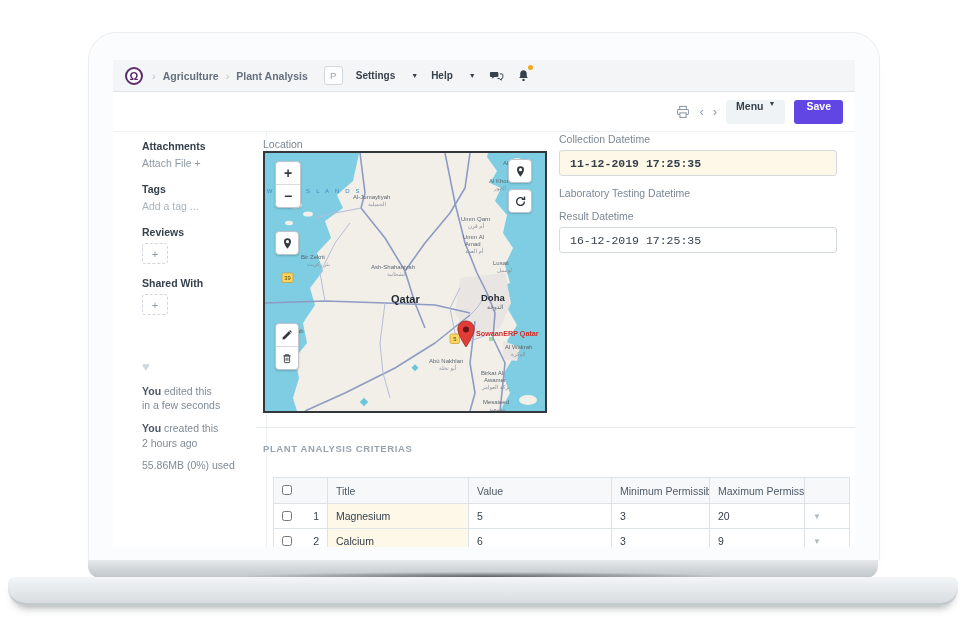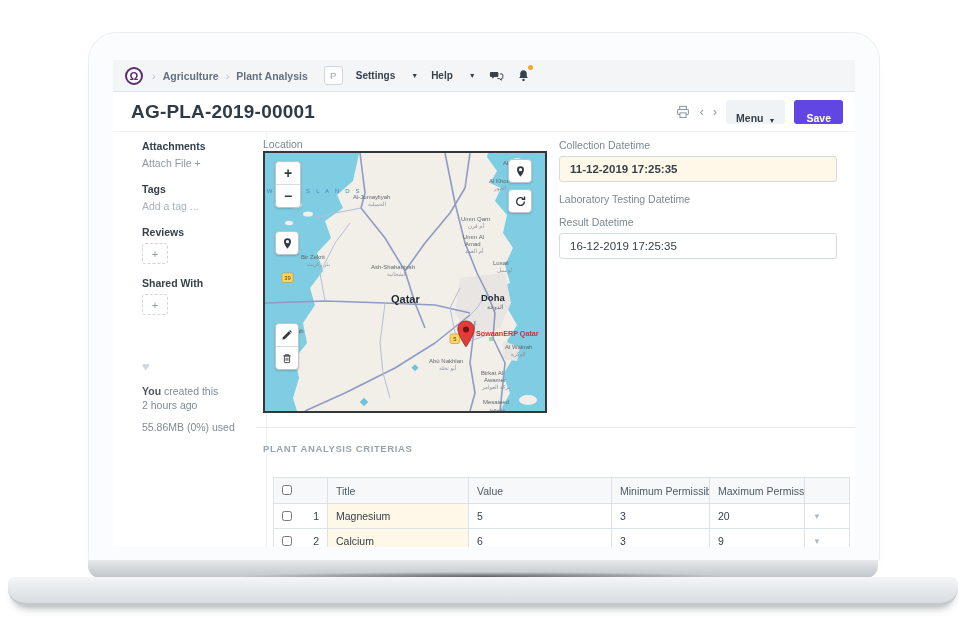--- a/index.html
+++ b/index.html
@@ -46,21 +46,21 @@
   .bell-wrap{position:relative;width:14px;height:15px;}
   .bell-dot{position:absolute;right:-2px;top:-3px;width:5px;height:5px;border-radius:50%;}
 
   .titlebar{position:absolute;left:0;top:32px;right:0;height:40px;background:#fff;
         border-bottom:1px solid #eef1f3;display:flex;align-items:center;
         padding:0 12px 0 18px;box-sizing:border-box;}
   .doc-title{font-size:19px;font-weight:700;color:#2e3a46;letter-spacing:.2px;}
   .title-actions{margin-left:auto;display:flex;align-items:center;gap:9px;}
   .nav-chevron{font-size:13px;color:#8d99a6;line-height:1;cursor:pointer;}
   .btn{height:24px;border:none;border-radius:3px;font-size:10.5px;font-weight:600;
-       display:inline-flex;align-items:flex-end;gap:5px;cursor:pointer;
+       display:inline-flex;align-items:flex-start;gap:5px;cursor:pointer;
        font-family:"Liberation Sans",sans-serif;}
   .btn-menu{background:#f0f3f5;color:#36414c;padding:0 10px;}
   .btn-save{color:#fff;padding:0 12px;}
 
   
   .content{position:absolute;left:0;top:72px;right:0;bottom:0;}
   .sidebar{position:absolute;left:11px;top:0;bottom:0;width:143px;border-right:1px solid #edf0f2;
         padding:8px 10px 0 18px;box-sizing:border-box;font-size:10.5px;}
   .sb-label{font-weight:700;color:#36414c;margin-bottom:5px;}
   .sb-link{color:#8d99a6;margin-bottom:14px;cursor:pointer;}
@@ -68,25 +68,25 @@
   .sb-plus{width:24px;height:19px;border:1px dashed #cfd6dc;border-radius:3px;color:#8d99a6;
         font-size:11px;display:flex;align-items:center;justify-content:center;margin:2px 0 13px;cursor:pointer;}
   .sb-heart{color:#cfd8de;font-size:13px;margin:44px 0 10px;}
   .sb-line{color:#7f8b96;line-height:1.35;margin-bottom:9px;}
   .sb-line b{color:#4c5763;}
   .sb-storage{color:#7f8b96;margin-top:4px;}
 
   .main{position:absolute;left:143px;top:0;right:0;bottom:0;}
   .field-label{font-size:10.5px;color:#7c8894;margin-bottom:5px;}
   .location-label{position:absolute;left:7px;top:6px;}
-  .fields{position:absolute;left:303px;top:7px;width:278px;}
+  .fields{position:absolute;left:303px;top:1px;width:278px;}
   .field{margin-bottom:11px;}
   .field input{width:100%;height:26px;box-sizing:border-box;border:1px solid #d4dae0;border-radius:3px;
         padding:0 10px;font-size:11.5px;color:#36414c;background:#fff;outline:none;
-        font-family:Liberation Sans, sans-serif;}
+        font-family:Liberation Mono, monospace;}
   .field input.hl{font-weight:700;}
 
   
   .map{position:absolute;left:7px;top:19px;width:284px;height:262px;border:2px solid #33373c;
        box-sizing:border-box;background:#7ecde2;}
   .map svg{display:block;}
   .map-btn{position:absolute;background:#fff;border:1px solid #bfc5ca;border-radius:4px;
        display:flex;align-items:center;justify-content:center;cursor:pointer;
        box-shadow:0 1px 2px rgba(0,0,0,.18);box-sizing:border-box;}
   .zoom-group{position:absolute;left:10px;top:8px;width:24px;background:#fff;border:1px solid #bfc5ca;
@@ -150,21 +150,20 @@
               <svg width="13" height="15" viewBox="0 0 16 16">
                 <path d="M8 1.6c-2.3 0-4 1.8-4 4v3.2L2.7 11h10.6L12 8.8V5.6c0-2.2-1.7-4-4-4z" fill="#36414c"></path>
                 <circle cx="8" cy="13.4" r="1.5" fill="#36414c"></circle>
               </svg>
               <span class="bell-dot" style="background:#f6a821"></span>
             </div>
           </div>
         </div>
 
         <div class="titlebar">
-          <span class="doc-title">AG-PLA-2019-00001</span>
           <div class="title-actions">
             <svg width="14" height="14" viewBox="0 0 16 16">
               <rect x="4.2" y="1.6" width="7.6" height="3.6" fill="none" stroke="#8d99a6" stroke-width="1.2"></rect>
               <rect x="1.8" y="5.2" width="12.4" height="5.6" rx="1" fill="none" stroke="#8d99a6" stroke-width="1.2"></rect>
               <rect x="4.5" y="9" width="7" height="5.2" fill="#fff" stroke="#8d99a6" stroke-width="1.2"></rect>
             </svg>
             <span class="nav-chevron">‹</span>
             <span class="nav-chevron">›</span>
             <button class="btn btn-menu">
               <span>Menu</span>
@@ -181,20 +180,24 @@
           <div class="sidebar">
             <div class="sb-label">Attachments</div>
             <div class="sb-link">Attach File +</div>
             <div class="sb-label">Tags</div>
             <div class="sb-muted">Add a tag ...</div>
             <div class="sb-label">Reviews</div>
             <div class="sb-plus">+</div>
             <div class="sb-label">Shared With</div>
             <div class="sb-plus">+</div>
             <div class="sb-heart">♥</div>
+            <div class="sb-line">
+              <b>You</b> <span>edited this</span><br>
+              <span>in a few seconds</span>
+            </div>
             <div class="sb-line">
               <b>You</b> <span>created this</span><br>
               <span>2 hours ago</span>
             </div>
             <div class="sb-storage">55.86MB (0%) used</div>
           </div>
 
           <div class="main">
 
             <div class="field-label location-label">Location</div>

